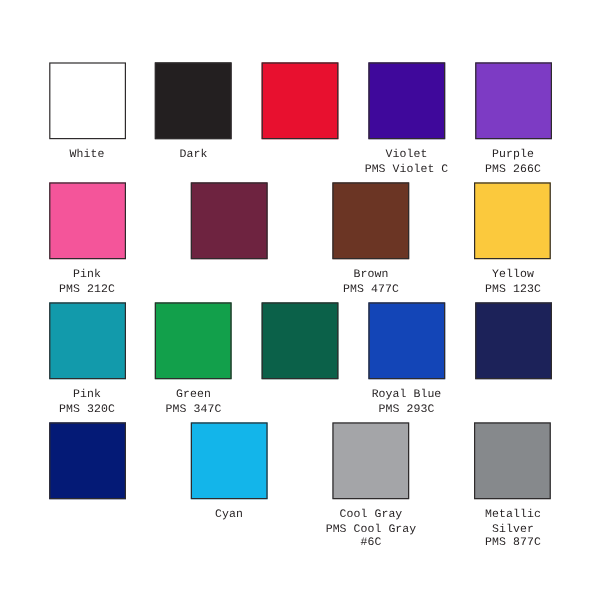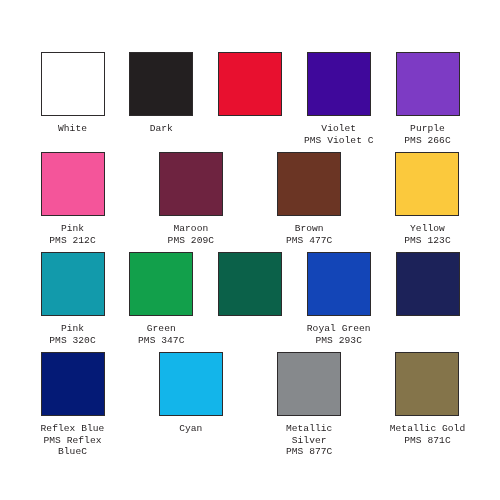--- a/index.html
+++ b/index.html
@@ -97,24 +97,20 @@
     <div class="swatch-row">
       <div class="swatch-cell">
         <div class="swatch-chip" style="background-color: rgb(244, 85, 154);"></div>
         <div class="swatch-caption">
           <span class="swatch-name">Pink</span>
           <span class="swatch-code">PMS 212C</span>
         </div>
       </div>
       <div class="swatch-cell">
         <div class="swatch-chip" style="background-color: rgb(110, 35, 64);"></div>
-        <div class="swatch-caption">
-          <span class="swatch-name">Maroon</span>
-          <span class="swatch-code">PMS 209C</span>
-        </div>
       </div>
       <div class="swatch-cell">
         <div class="swatch-chip" style="background-color: rgb(107, 53, 36);"></div>
         <div class="swatch-caption">
           <span class="swatch-name">Brown</span>
           <span class="swatch-code">PMS 477C</span>
         </div>
       </div>
       <div class="swatch-cell">
         <div class="swatch-chip" style="background-color: rgb(251, 201, 61);"></div>
@@ -138,50 +134,47 @@
           <span class="swatch-name">Green</span>
           <span class="swatch-code">PMS 347C</span>
         </div>
       </div>
       <div class="swatch-cell">
         <div class="swatch-chip" style="background-color: rgb(11, 97, 73);"></div>
       </div>
       <div class="swatch-cell">
         <div class="swatch-chip" style="background-color: rgb(19, 69, 183);"></div>
         <div class="swatch-caption">
-          <span class="swatch-name">Royal Green</span>
+          <span class="swatch-name">Royal Blue</span>
           <span class="swatch-code">PMS 293C</span>
         </div>
       </div>
       <div class="swatch-cell">
         <div class="swatch-chip" style="background-color: rgb(28, 34, 89);"></div>
       </div>
     </div>
     <div class="swatch-row">
       <div class="swatch-cell">
         <div class="swatch-chip" style="background-color: rgb(4, 26, 118);"></div>
-        <div class="swatch-caption">
-          <span class="swatch-name">Reflex Blue</span>
-          <span class="swatch-code">PMS Reflex BlueC</span>
-        </div>
       </div>
       <div class="swatch-cell">
         <div class="swatch-chip" style="background-color: rgb(19, 181, 234);"></div>
         <div class="swatch-caption">
           <span class="swatch-name">Cyan</span>
+        </div>
+      </div>
+      <div class="swatch-cell">
+        <div class="swatch-chip" style="background-color: rgb(164, 165, 168);"></div>
+        <div class="swatch-caption">
+          <span class="swatch-name">Cool Gray</span>
+          <span class="swatch-code">PMS Cool Gray
+#6C</span>
         </div>
       </div>
       <div class="swatch-cell">
         <div class="swatch-chip" style="background-color: rgb(134, 137, 140);"></div>
         <div class="swatch-caption">
           <span class="swatch-name">Metallic Silver</span>
           <span class="swatch-code">PMS 877C</span>
         </div>
       </div>
-      <div class="swatch-cell">
-        <div class="swatch-chip" style="background-color: rgb(132, 116, 74);"></div>
-        <div class="swatch-caption">
-          <span class="swatch-name">Metallic Gold</span>
-          <span class="swatch-code">PMS 871C</span>
-        </div>
-      </div>
     </div>
   </div>
 
 </body></html>

